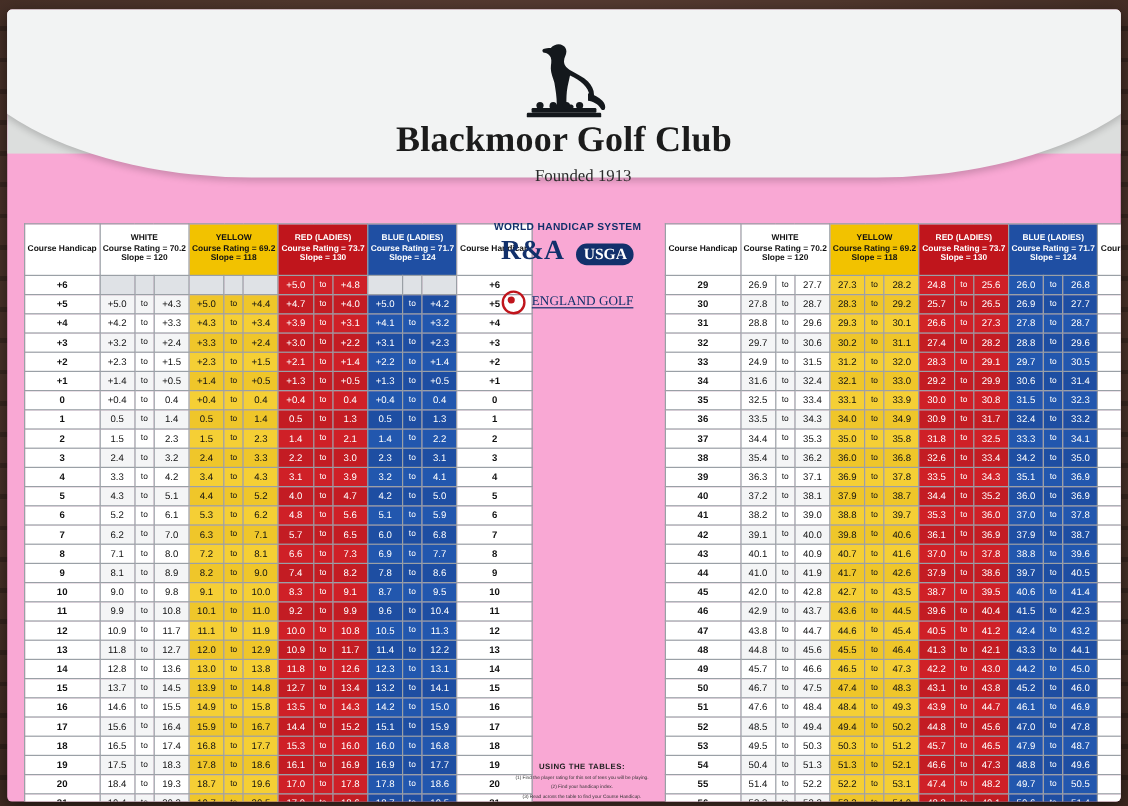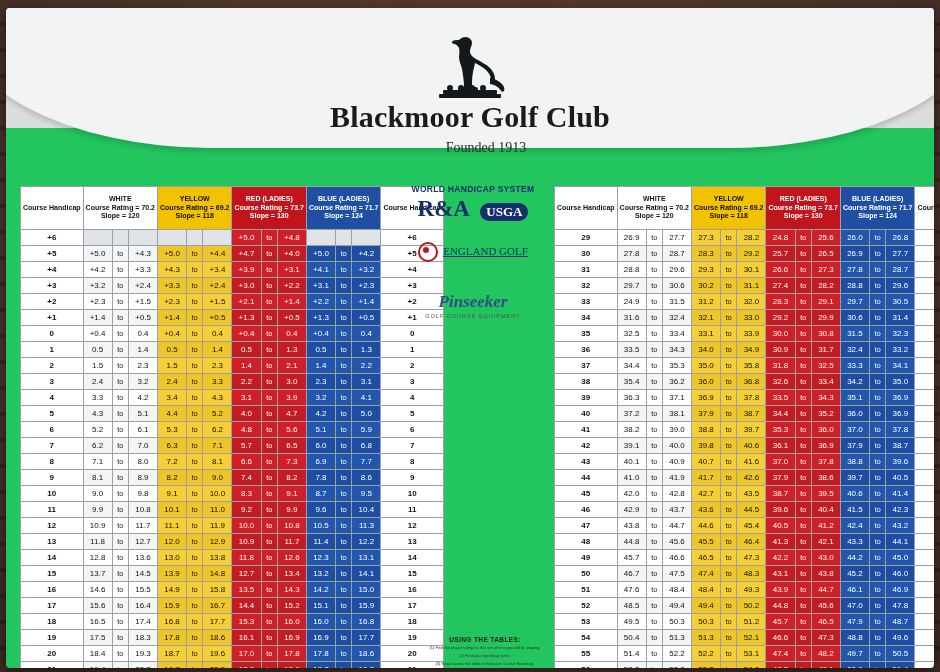--- a/index.html
+++ b/index.html
@@ -17,21 +17,21 @@
       repeating-linear-gradient(90deg, rgba(0,0,0,0.18) 0px, rgba(0,0,0,0.18) 2px, rgba(0,0,0,0) 2px, rgba(0,0,0,0) 96px);
     filter:saturate(.8) brightness(.85);
   }
   .brick:after{
     content:"";position:absolute;inset:0;
     background:radial-gradient(ellipse at 50% 40%, rgba(255,255,255,.06), rgba(0,0,0,.35));
   }
   
   .board{
     position:absolute;left:6px;top:8px;width:928px;height:660px;
-    background:#22c55e;
+    background:#f9a8d4;
     border-radius:4px;
     box-shadow:0 4px 14px rgba(0,0,0,.55);
     overflow:hidden;
   }
   .board-top{
     position:absolute;left:0;top:0;width:100%;height:120px;
     background:#dcdedd;
   }
   .arc{
     position:absolute;left:-6%;top:-140px;width:112%;height:280px;
@@ -629,24 +629,20 @@
 
   <div class="center-col">
     <div class="whs">WORLD HANDICAP SYSTEM</div>
     <div>
       <span class="ra">R&amp;A</span>
       <span class="usga">USGA</span>
     </div>
     <div class="eg">
       <span class="rose"></span><span>ENGLAND GOLF</span>
     </div>
-    <div class="pin">
-      <div class="brand">Pinseeker</div>
-      <div class="sub">GOLF COURSE EQUIPMENT</div>
-    </div>
   </div>
 
   <div class="using">
     <div class="t">USING THE TABLES:</div>
     <div class="l">(1) Find the player rating for this set of tees you will be playing.</div>
     <div class="l">(2) Find your handicap index.</div>
     <div class="l">(3) Read across the table to find your Course Handicap.</div>
   </div>
 
   <table class="tbl" id="right-table" style="left:548px;top:178px;">

